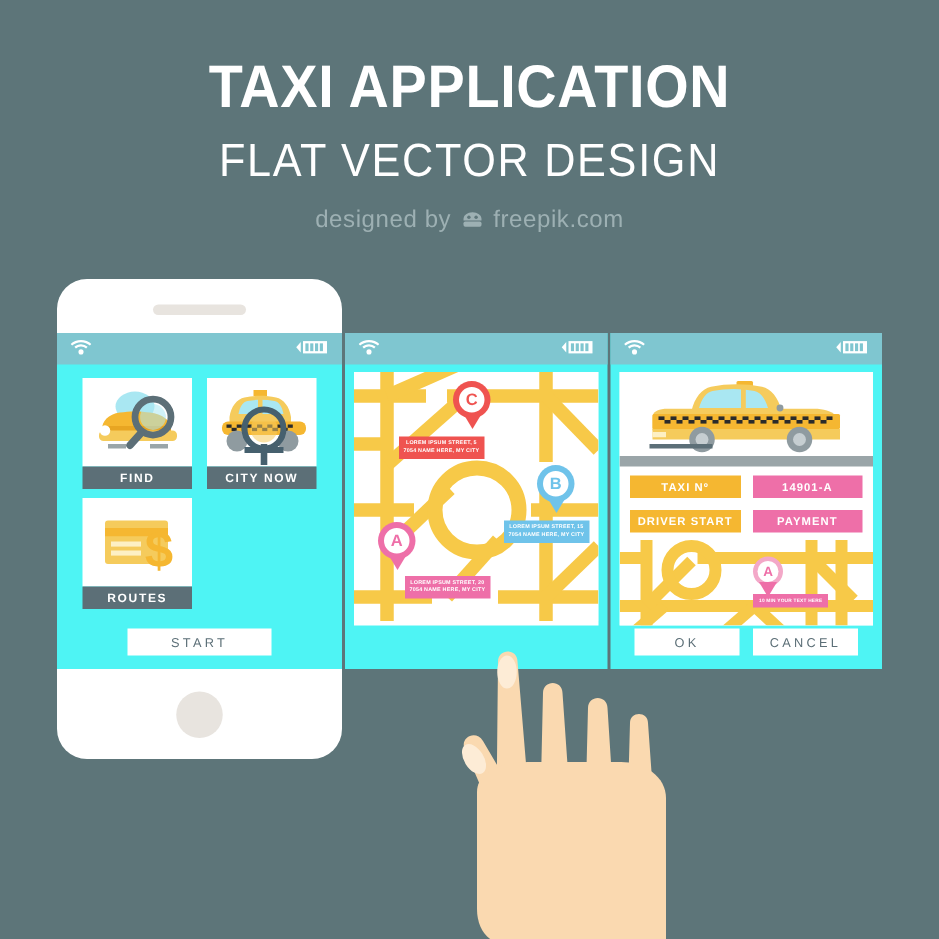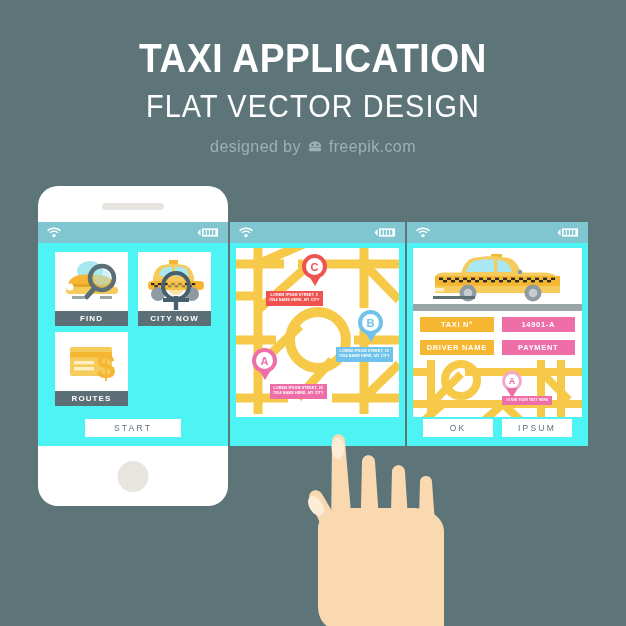--- a/index.html
+++ b/index.html
@@ -426,21 +426,21 @@
       </div>
 
       <div class="road"></div>
 
       <div class="info-rows">
         <div class="info-row">
           <div class="chip amber">TAXI Nº</div>
           <div class="chip pink">14901-A</div>
         </div>
         <div class="info-row">
-          <div class="chip amber">DRIVER NAME</div>
+          <div class="chip amber">DRIVER START</div>
           <div class="chip pink">PAYMENT</div>
         </div>
       </div>
 
       <div class="map3-wrap">
         <svg width="169" height="70" viewBox="0 0 169 70" style="display:block">
           <rect width="169" height="70" fill="#fff"></rect>
           <g stroke="#f7c948" stroke-width="8" fill="none">
             <path d="M0 44h169"></path>
             <path d="M0 12h18M52 12h117"></path>
@@ -460,21 +460,21 @@
           <div class="pin pin-a" style="width:20px;height:20px;background:#f3a8c8">
             <div class="pin-inner" style="width:14px;height:14px;font-size:9px;color:#ee6fa8">A</div>
           </div>
         </div>
         <div class="callout pink small" style="left:89px; top:36px;">10 MIN YOUR TEXT HERE</div>
       </div>
     </div>
 
     <div class="cta-row">
       <div class="cta">OK</div>
-      <div class="cta">IPSUM</div>
+      <div class="cta">CANCEL</div>
     </div>
   </div>
 </div>
 
 <div class="hand">
   <svg width="210" height="206" viewBox="0 0 210 206" style="display:block">
     <g fill="#fad9b0">
 
       <path d="M44 17c0-9 13-9 13 0l8 96-22 3z"></path>
 

